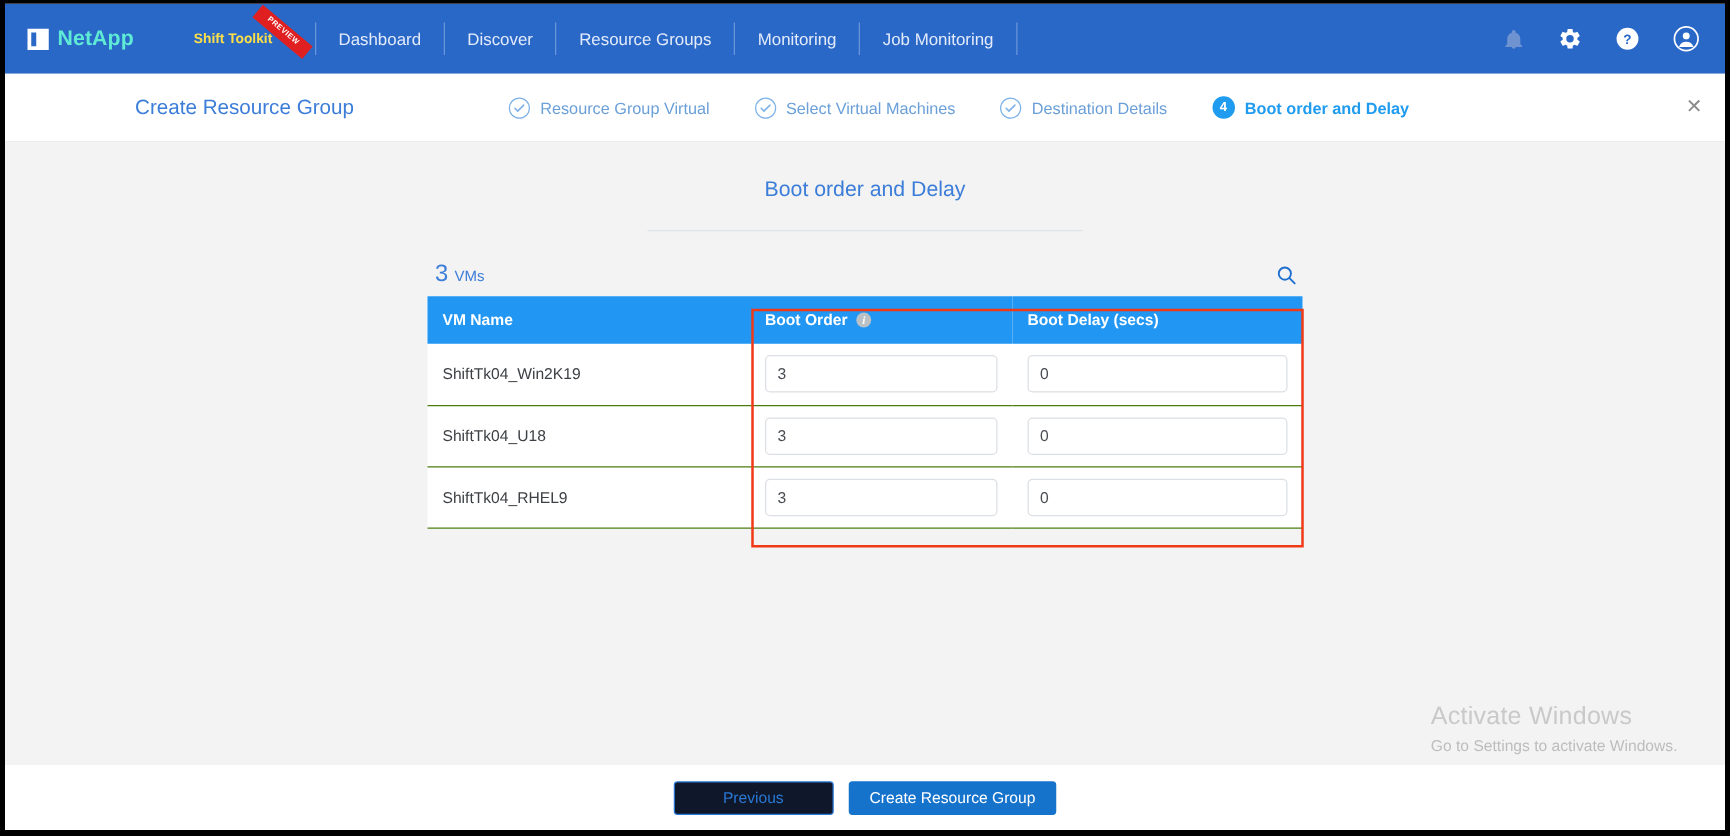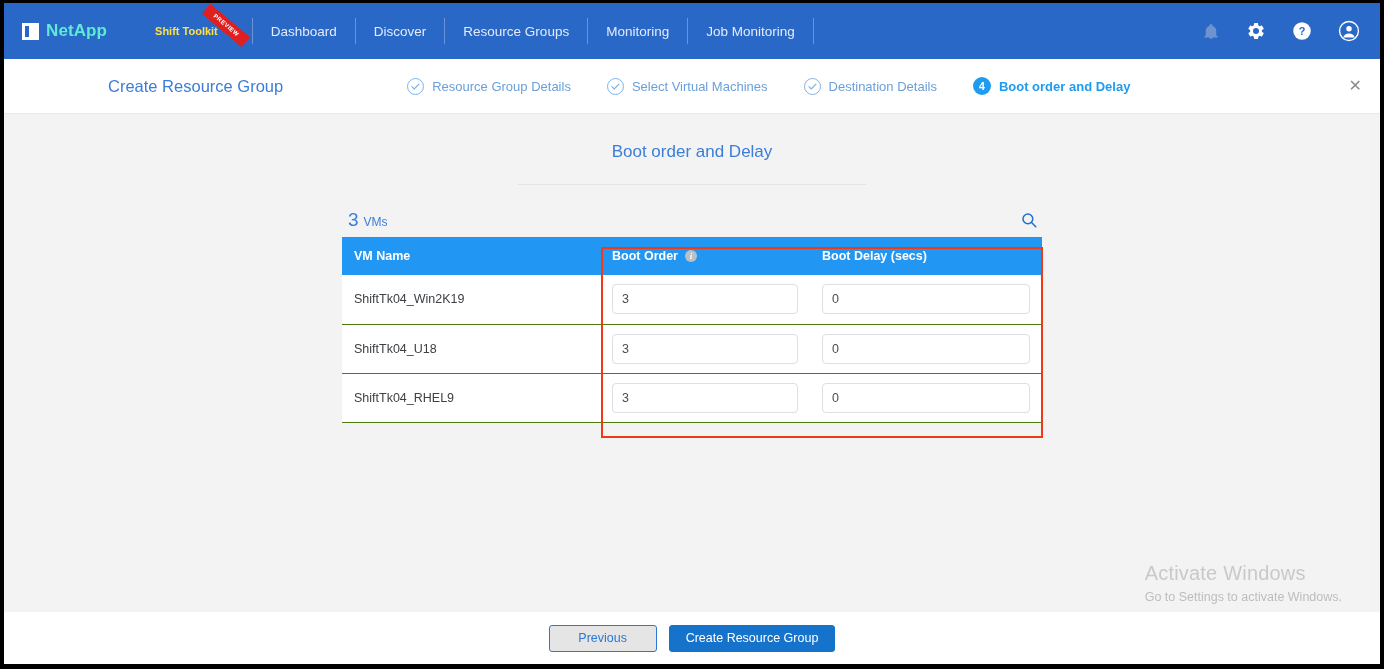--- a/index.html
+++ b/index.html
@@ -292,22 +292,22 @@
     font-size: 12.5px;
     border-radius: 3px;
     cursor: pointer;
     font-family: "Liberation Sans", sans-serif;
     display: inline-flex;
     align-items: center;
     justify-content: center;
     white-space: nowrap;
   }
   .btn-prev {
-    width: 108px;
-    background: #e5e5e5;
+    width: 128px;
+    background: #0f172a;
     border: 1px solid #2a78d4;
     color: #2a78d4;
   }
   .btn-primary {
     padding: 0 16px;
     background: #1673cc;
     border: 1px solid #1673cc;
     color: #ffffff;
   }
 </style>
@@ -374,21 +374,21 @@
     <div class="wiz-title">Create Resource Group</div>
 
     <div class="steps">
 
       <div class="step">
         <span class="step-circle-done">
           <svg width="11" height="11" viewBox="0 0 14 14">
               <path d="M2.5 7.2l2.8 2.9L11.4 4" fill="none" stroke="#7fb3e8" stroke-width="1.6" stroke-linecap="round" stroke-linejoin="round"></path>
             </svg>
         </span>
-        <span class="step-label-done">Resource Group Details</span>
+        <span class="step-label-done">Resource Group Virtual</span>
       </div>
 
       <div class="step">
         <span class="step-circle-done">
           <svg width="11" height="11" viewBox="0 0 14 14">
               <path d="M2.5 7.2l2.8 2.9L11.4 4" fill="none" stroke="#7fb3e8" stroke-width="1.6" stroke-linecap="round" stroke-linejoin="round"></path>
             </svg>
         </span>
         <span class="step-label-done">Select Virtual Machines</span>
       </div>

